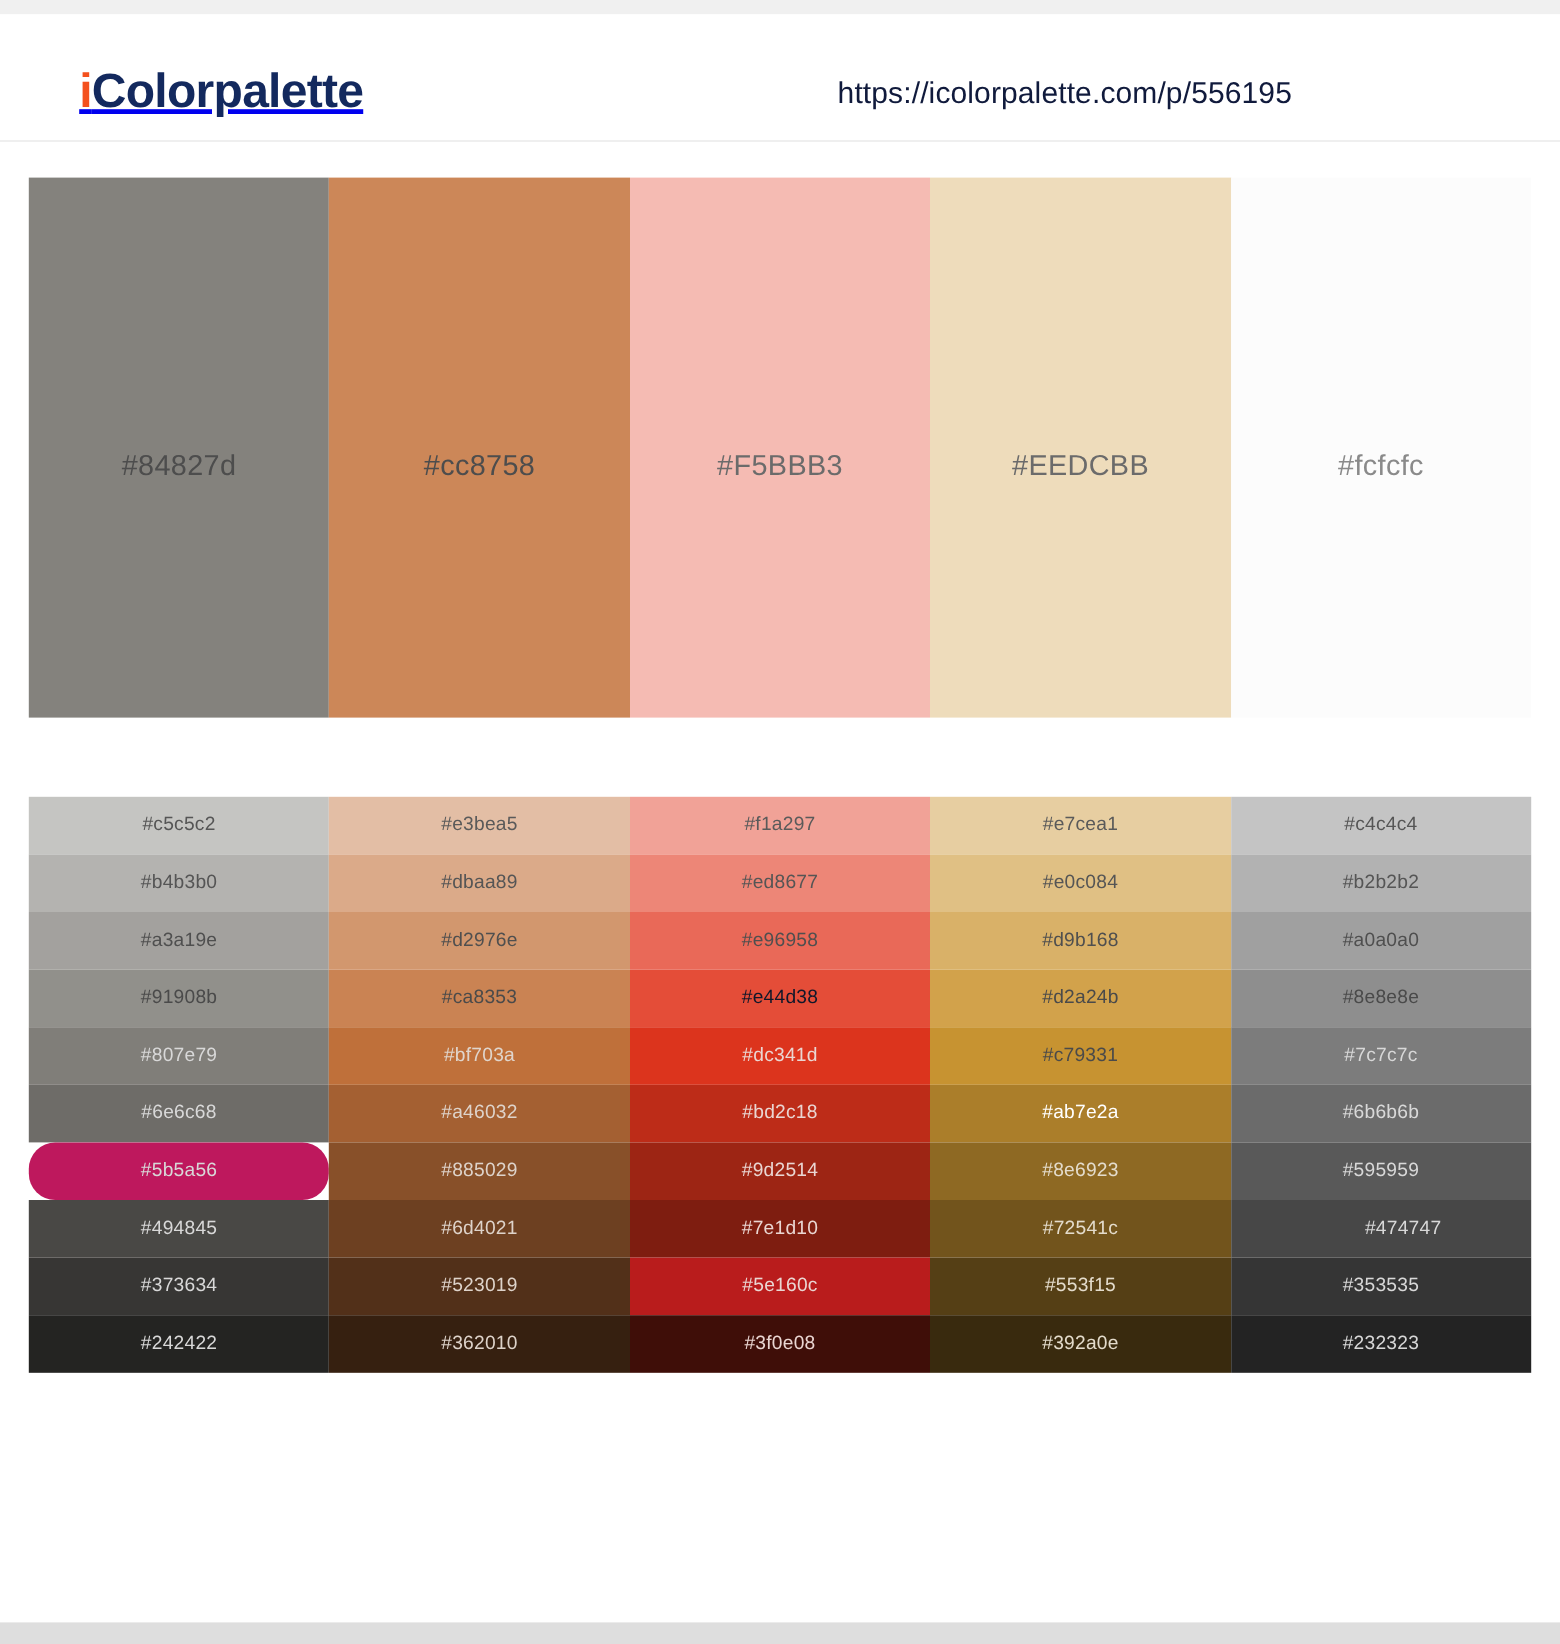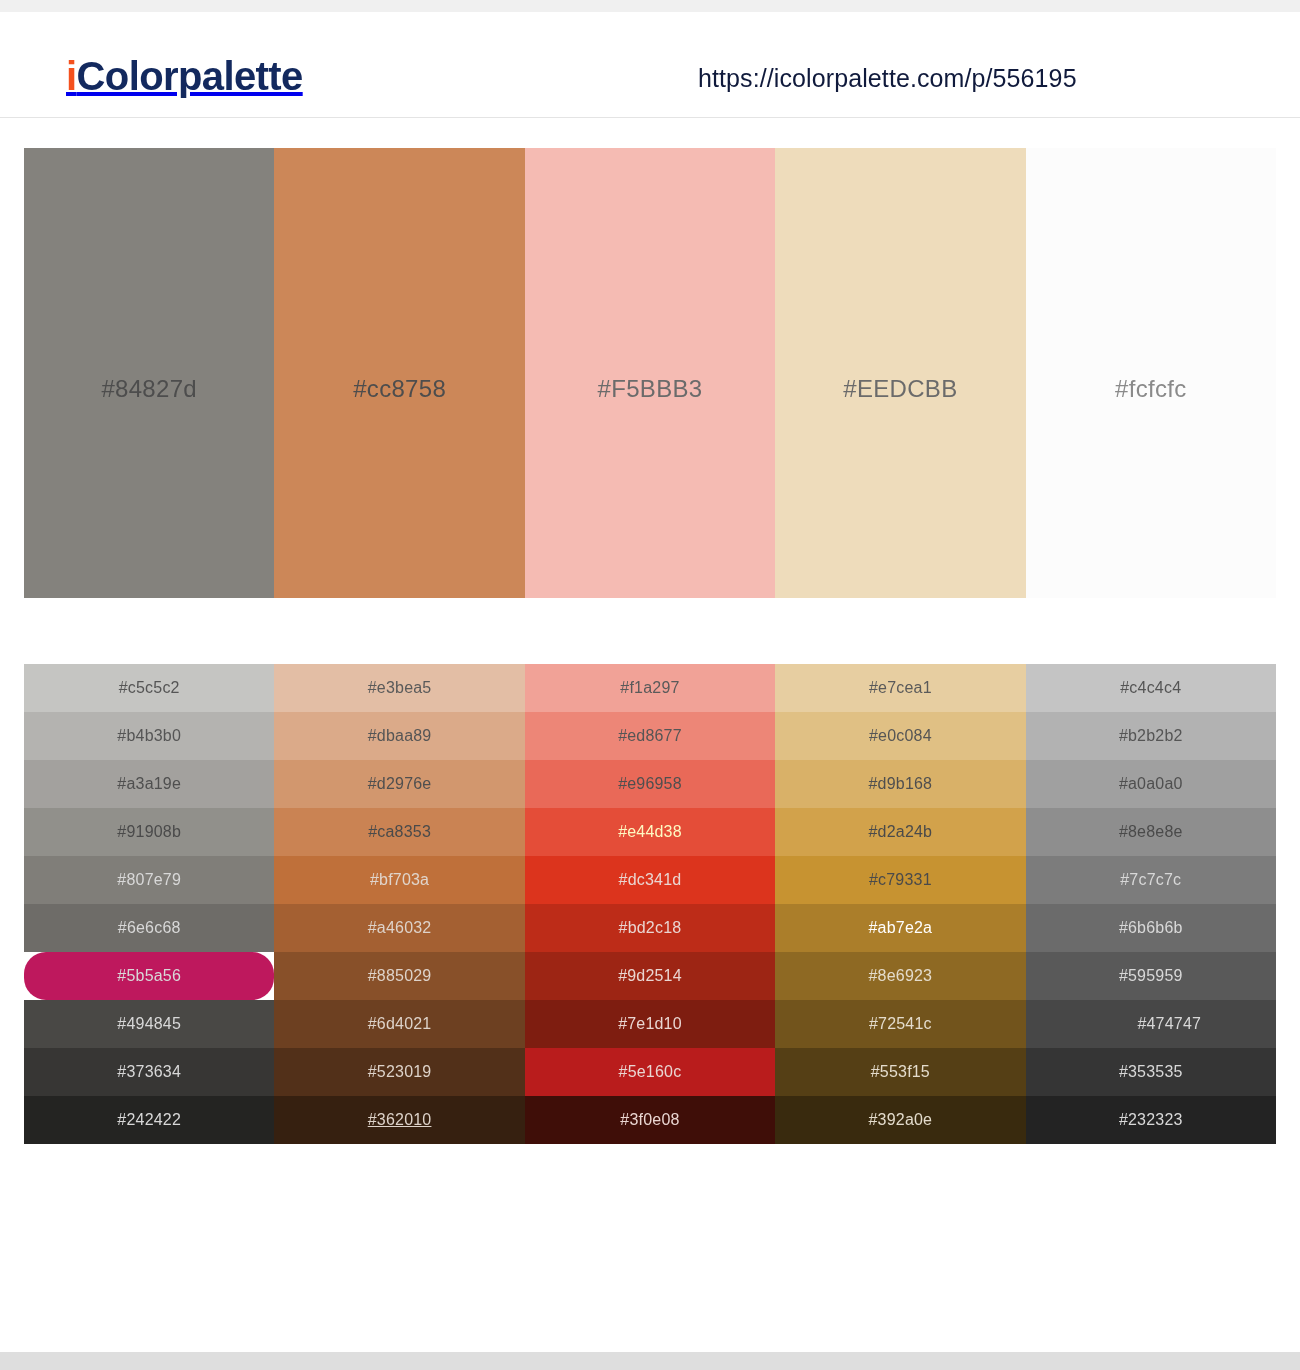--- a/index.html
+++ b/index.html
@@ -184,35 +184,35 @@
         <div class="shade-cell" style="background: rgb(136, 80, 41);">
           <span class="shade-label" style="color: rgb(222, 211, 202);">#885029</span>
         </div>
         <div class="shade-cell" style="background: rgb(109, 64, 33);">
           <span class="shade-label" style="color: rgb(222, 211, 202);">#6d4021</span>
         </div>
         <div class="shade-cell" style="background: rgb(82, 48, 25);">
           <span class="shade-label" style="color: rgb(222, 211, 202);">#523019</span>
         </div>
         <div class="shade-cell" style="background: rgb(54, 32, 16);">
-          <span class="shade-label" style="color: rgb(222, 211, 202); text-decoration: underline;">#362010</span>
+          <span class="shade-label" style="color: rgb(222, 211, 202);">#362010</span>
         </div>
       </div>
       <div class="shade-col">
         <div class="shade-cell" style="background: rgb(241, 162, 151);">
           <span class="shade-label" style="color: rgb(90, 90, 90);">#f1a297</span>
         </div>
         <div class="shade-cell" style="background: rgb(237, 134, 119);">
           <span class="shade-label" style="color: rgb(85, 85, 85);">#ed8677</span>
         </div>
         <div class="shade-cell" style="background: rgb(233, 105, 88);">
           <span class="shade-label" style="color: rgb(79, 79, 79);">#e96958</span>
         </div>
         <div class="shade-cell" style="background: rgb(228, 77, 56);">
-          <span class="shade-label" style="color: #fef9c3;">#e44d38</span>
+          <span class="shade-label" style="color: #0f172a;">#e44d38</span>
         </div>
         <div class="shade-cell" style="background: rgb(220, 52, 29);">
           <span class="shade-label" style="color: rgb(234, 214, 210);">#dc341d</span>
         </div>
         <div class="shade-cell" style="background: rgb(189, 44, 24);">
           <span class="shade-label" style="color: rgb(234, 214, 210);">#bd2c18</span>
         </div>
         <div class="shade-cell" style="background: rgb(157, 37, 20);">
           <span class="shade-label" style="color: rgb(234, 214, 210);">#9d2514</span>
         </div>

